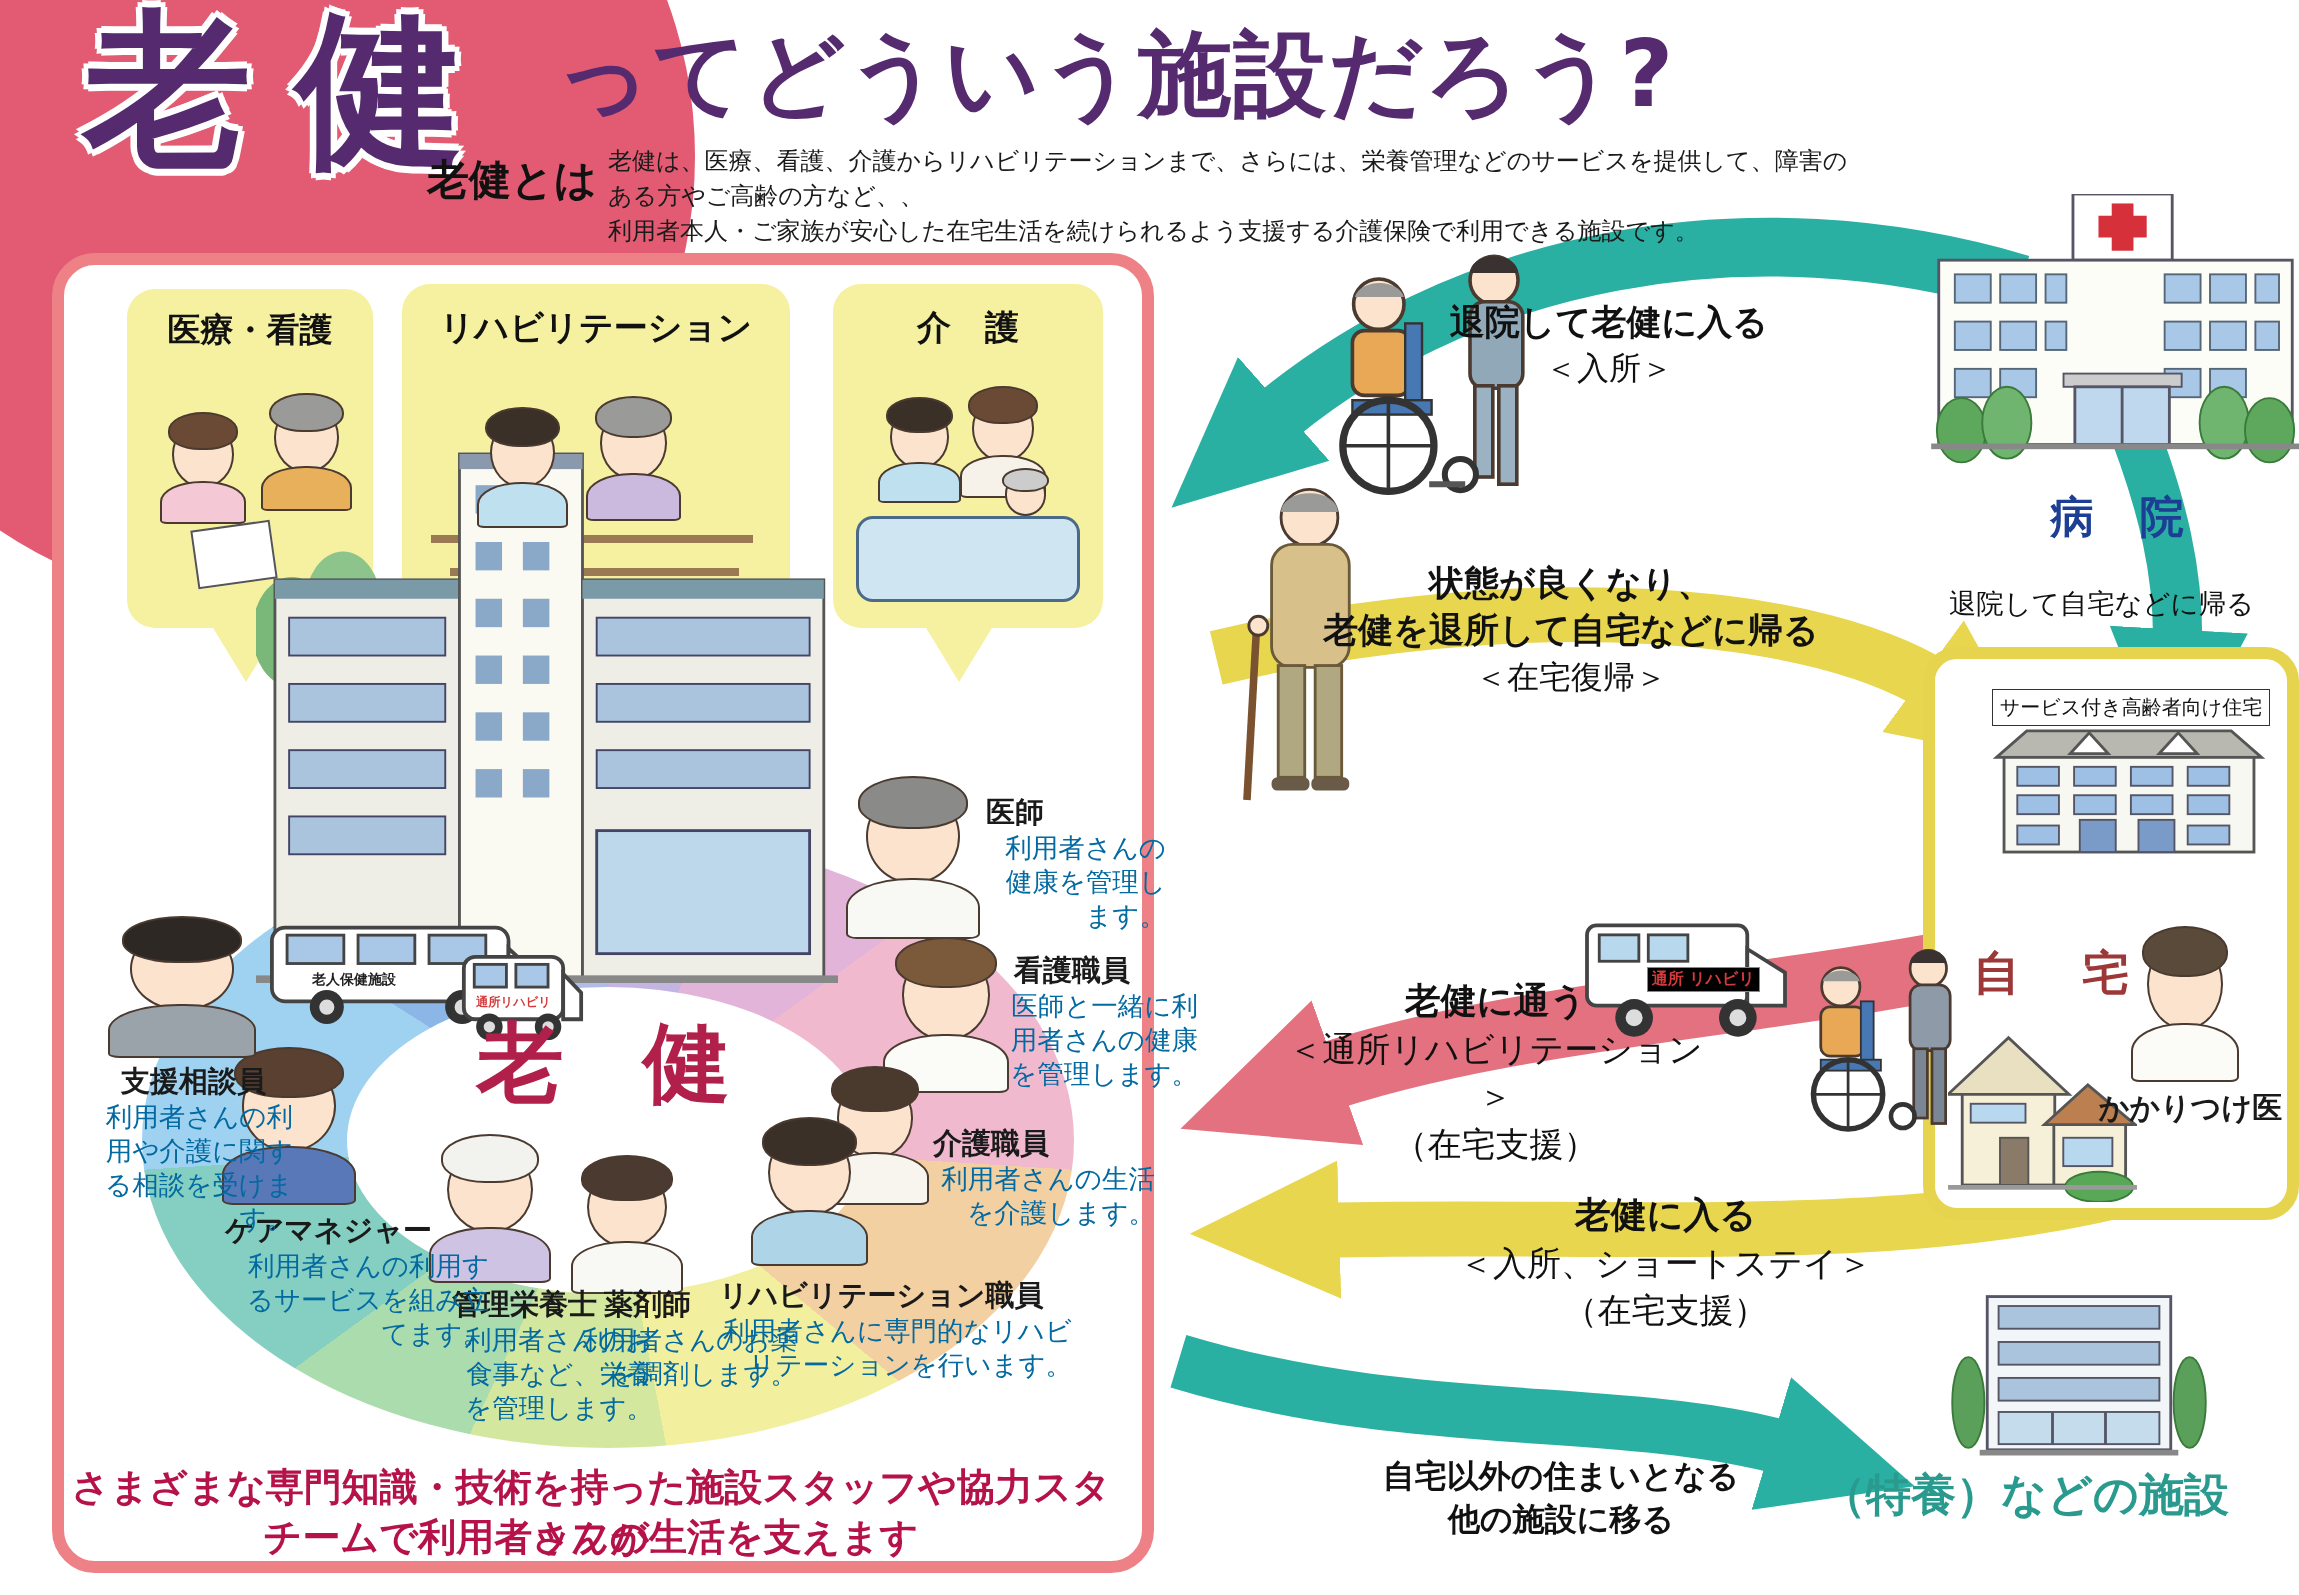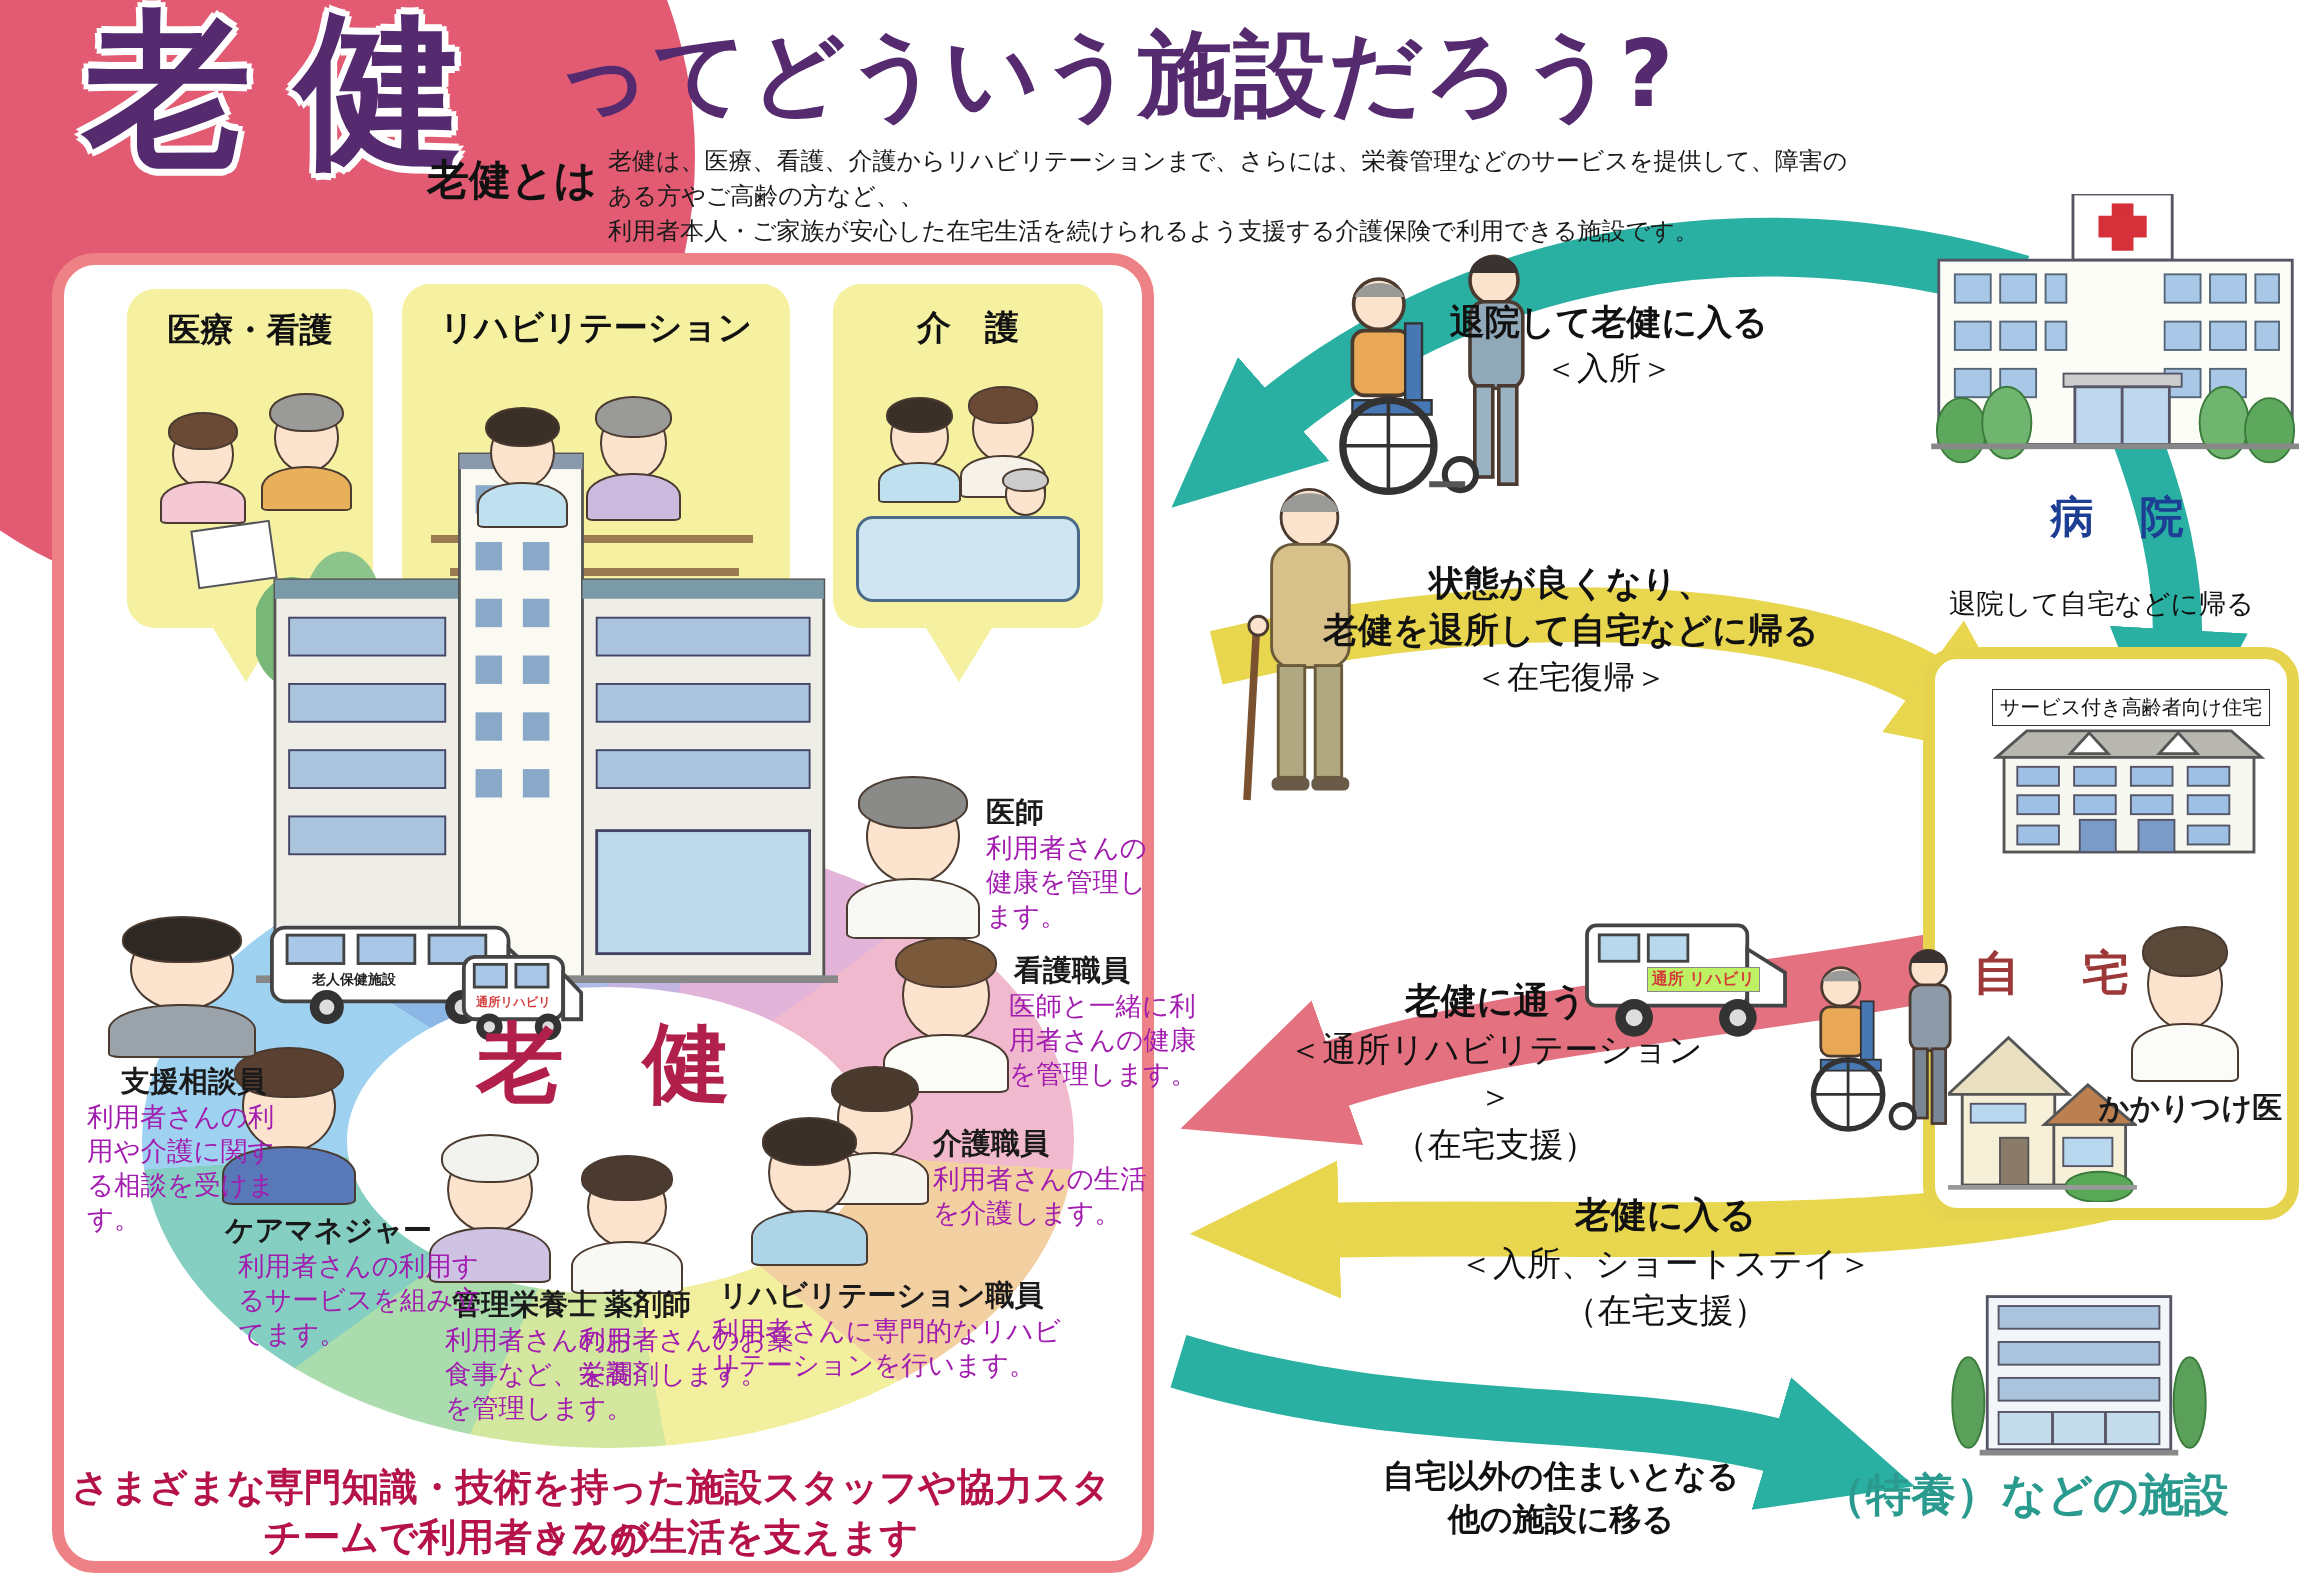--- a/index.html
+++ b/index.html
@@ -52,21 +52,21 @@
   
   .av{position:absolute;z-index:4;}
   .av .face{position:absolute;left:18%;top:8%;width:64%;height:56%;
     background:#fbe3cd;border:2.8px solid #4a3a30;border-radius:50%;}
   .av .hair{position:absolute;left:13%;top:0;width:74%;height:30%;
     border:2.8px solid #4a3a30;border-radius:50% 50% 45% 45%;}
   .av .bod{position:absolute;left:4%;bottom:0;width:92%;height:35%;
     border:2.8px solid #4a3a30;border-radius:48% 48% 8% 8%;}
 
   .sname{position:absolute;z-index:5;font-size:29px;font-weight:bold;color:#1a1a1a;}
-  .sdesc{position:absolute;z-index:5;font-size:26.5px;line-height:34px;color:#a21caf;}
+  .sdesc{position:absolute;z-index:5;font-size:26.5px;line-height:34px;color:#0369a1;text-align:right;}
 
   .panel-footer{position:absolute;z-index:5;width:1078px;left:52px;text-align:center;
     font-size:38px;font-weight:bold;color:#b5124a;}
 
   
   .flbl{position:absolute;z-index:5;text-align:center;color:#111;}
   .flbl .l1{font-size:35px;font-weight:bold;line-height:1.35;}
   .flbl .l2{font-size:32px;line-height:1.4;}
   .hospital-label{position:absolute;left:2006px;top:488px;width:237px;z-index:5;text-align:center;
     font-size:44px;font-weight:bold;color:#1c3f94;letter-spacing:15px;}
@@ -426,21 +426,21 @@
 <svg class="abs" style="left:1582px;top:916px;z-index:2" width="208" height="132" viewBox="0 0 220 140">
   <rect x="5" y="10" width="170" height="85" rx="10" fill="#fff" stroke="#444" stroke-width="4"></rect>
   <path d="M175 35 L215 60 L215 95 L175 95 Z" fill="#fff" stroke="#444" stroke-width="4"></path>
   <rect x="18" y="20" width="42" height="28" fill="#b8d8ee" stroke="#444" stroke-width="3"></rect>
   <rect x="70" y="20" width="42" height="28" fill="#b8d8ee" stroke="#444" stroke-width="3"></rect>
   <circle cx="55" cy="108" r="20" fill="#333"></circle>
     <circle cx="55" cy="108" r="9" fill="#ddd"></circle>
   <circle cx="165" cy="108" r="20" fill="#333"></circle>
     <circle cx="165" cy="108" r="9" fill="#ddd"></circle>
 </svg>
-<span class="vanlabel" style="left:1647px;top:967px;font-size:16px;color:#d43a3a;background:#bef264;padding:0.9px 3.8px;border:0.9px solid #888;z-index:5;">通所 リハビリ</span>
+<span class="vanlabel" style="left:1647px;top:967px;font-size:16px;color:#d43a3a;background:#000000;padding:0.9px 3.8px;border:0.9px solid #888;z-index:5;">通所 リハビリ</span>
 
 <svg class="abs" style="left:1746px;top:913px;z-index:2" width="237" height="246" viewBox="0 0 260 220">
   <circle cx="200" cy="36" r="20" fill="#fbe3cd" stroke="#4a3a30" stroke-width="3"></circle>
   <path d="M180 30 a20 14 0 0 1 40 0 Z" fill="#3a3230"></path>
   <rect x="180" y="54" width="44" height="72" rx="12" fill="#8f9aa8" stroke="#4a3a30" stroke-width="3"></rect>
   <rect x="184" y="124" width="15" height="76" fill="#7a8694" stroke="#4a3a30" stroke-width="3"></rect>
   <rect x="204" y="124" width="15" height="82" fill="#7a8694" stroke="#4a3a30" stroke-width="3"></rect>
   <circle cx="104" cy="56" r="21" fill="#fbe3cd" stroke="#4a3a30" stroke-width="3"></circle>
   <path d="M84 50 a21 15 0 0 1 41 0 Z" fill="#9a9a98"></path>
   <rect x="82" y="78" width="48" height="54" rx="10" fill="#e8a855" stroke="#4a3a30" stroke-width="3"></rect>

